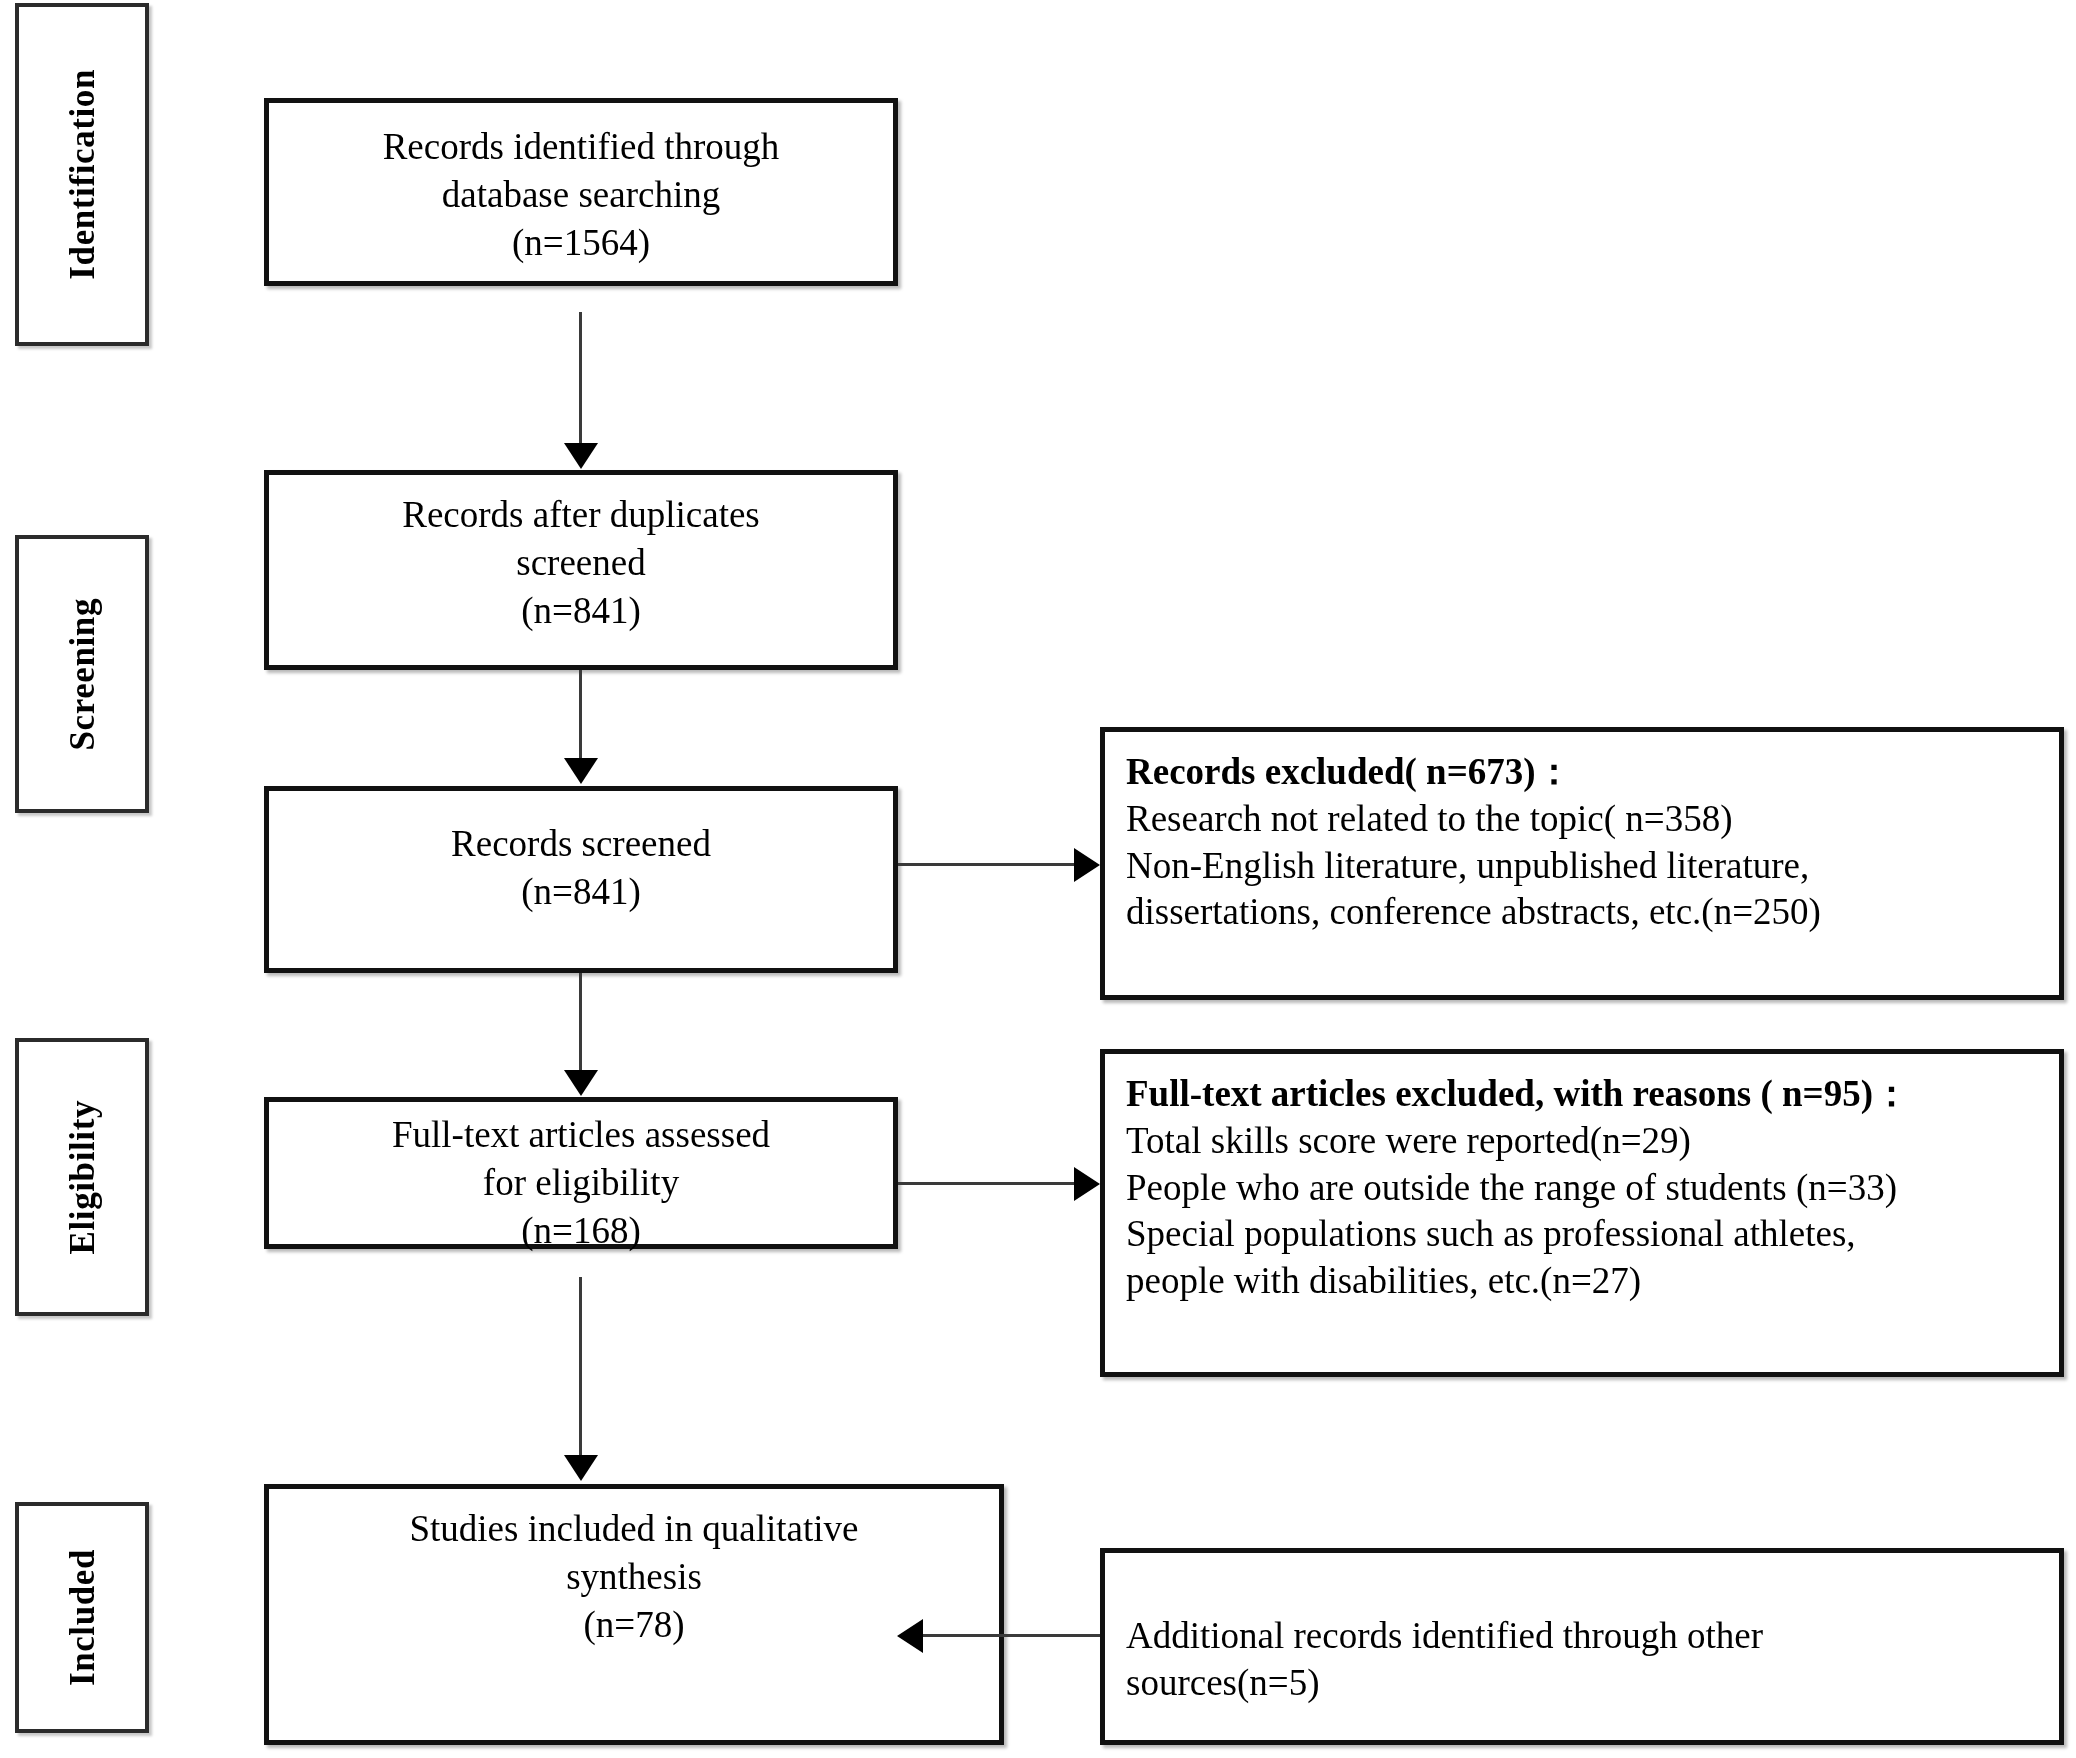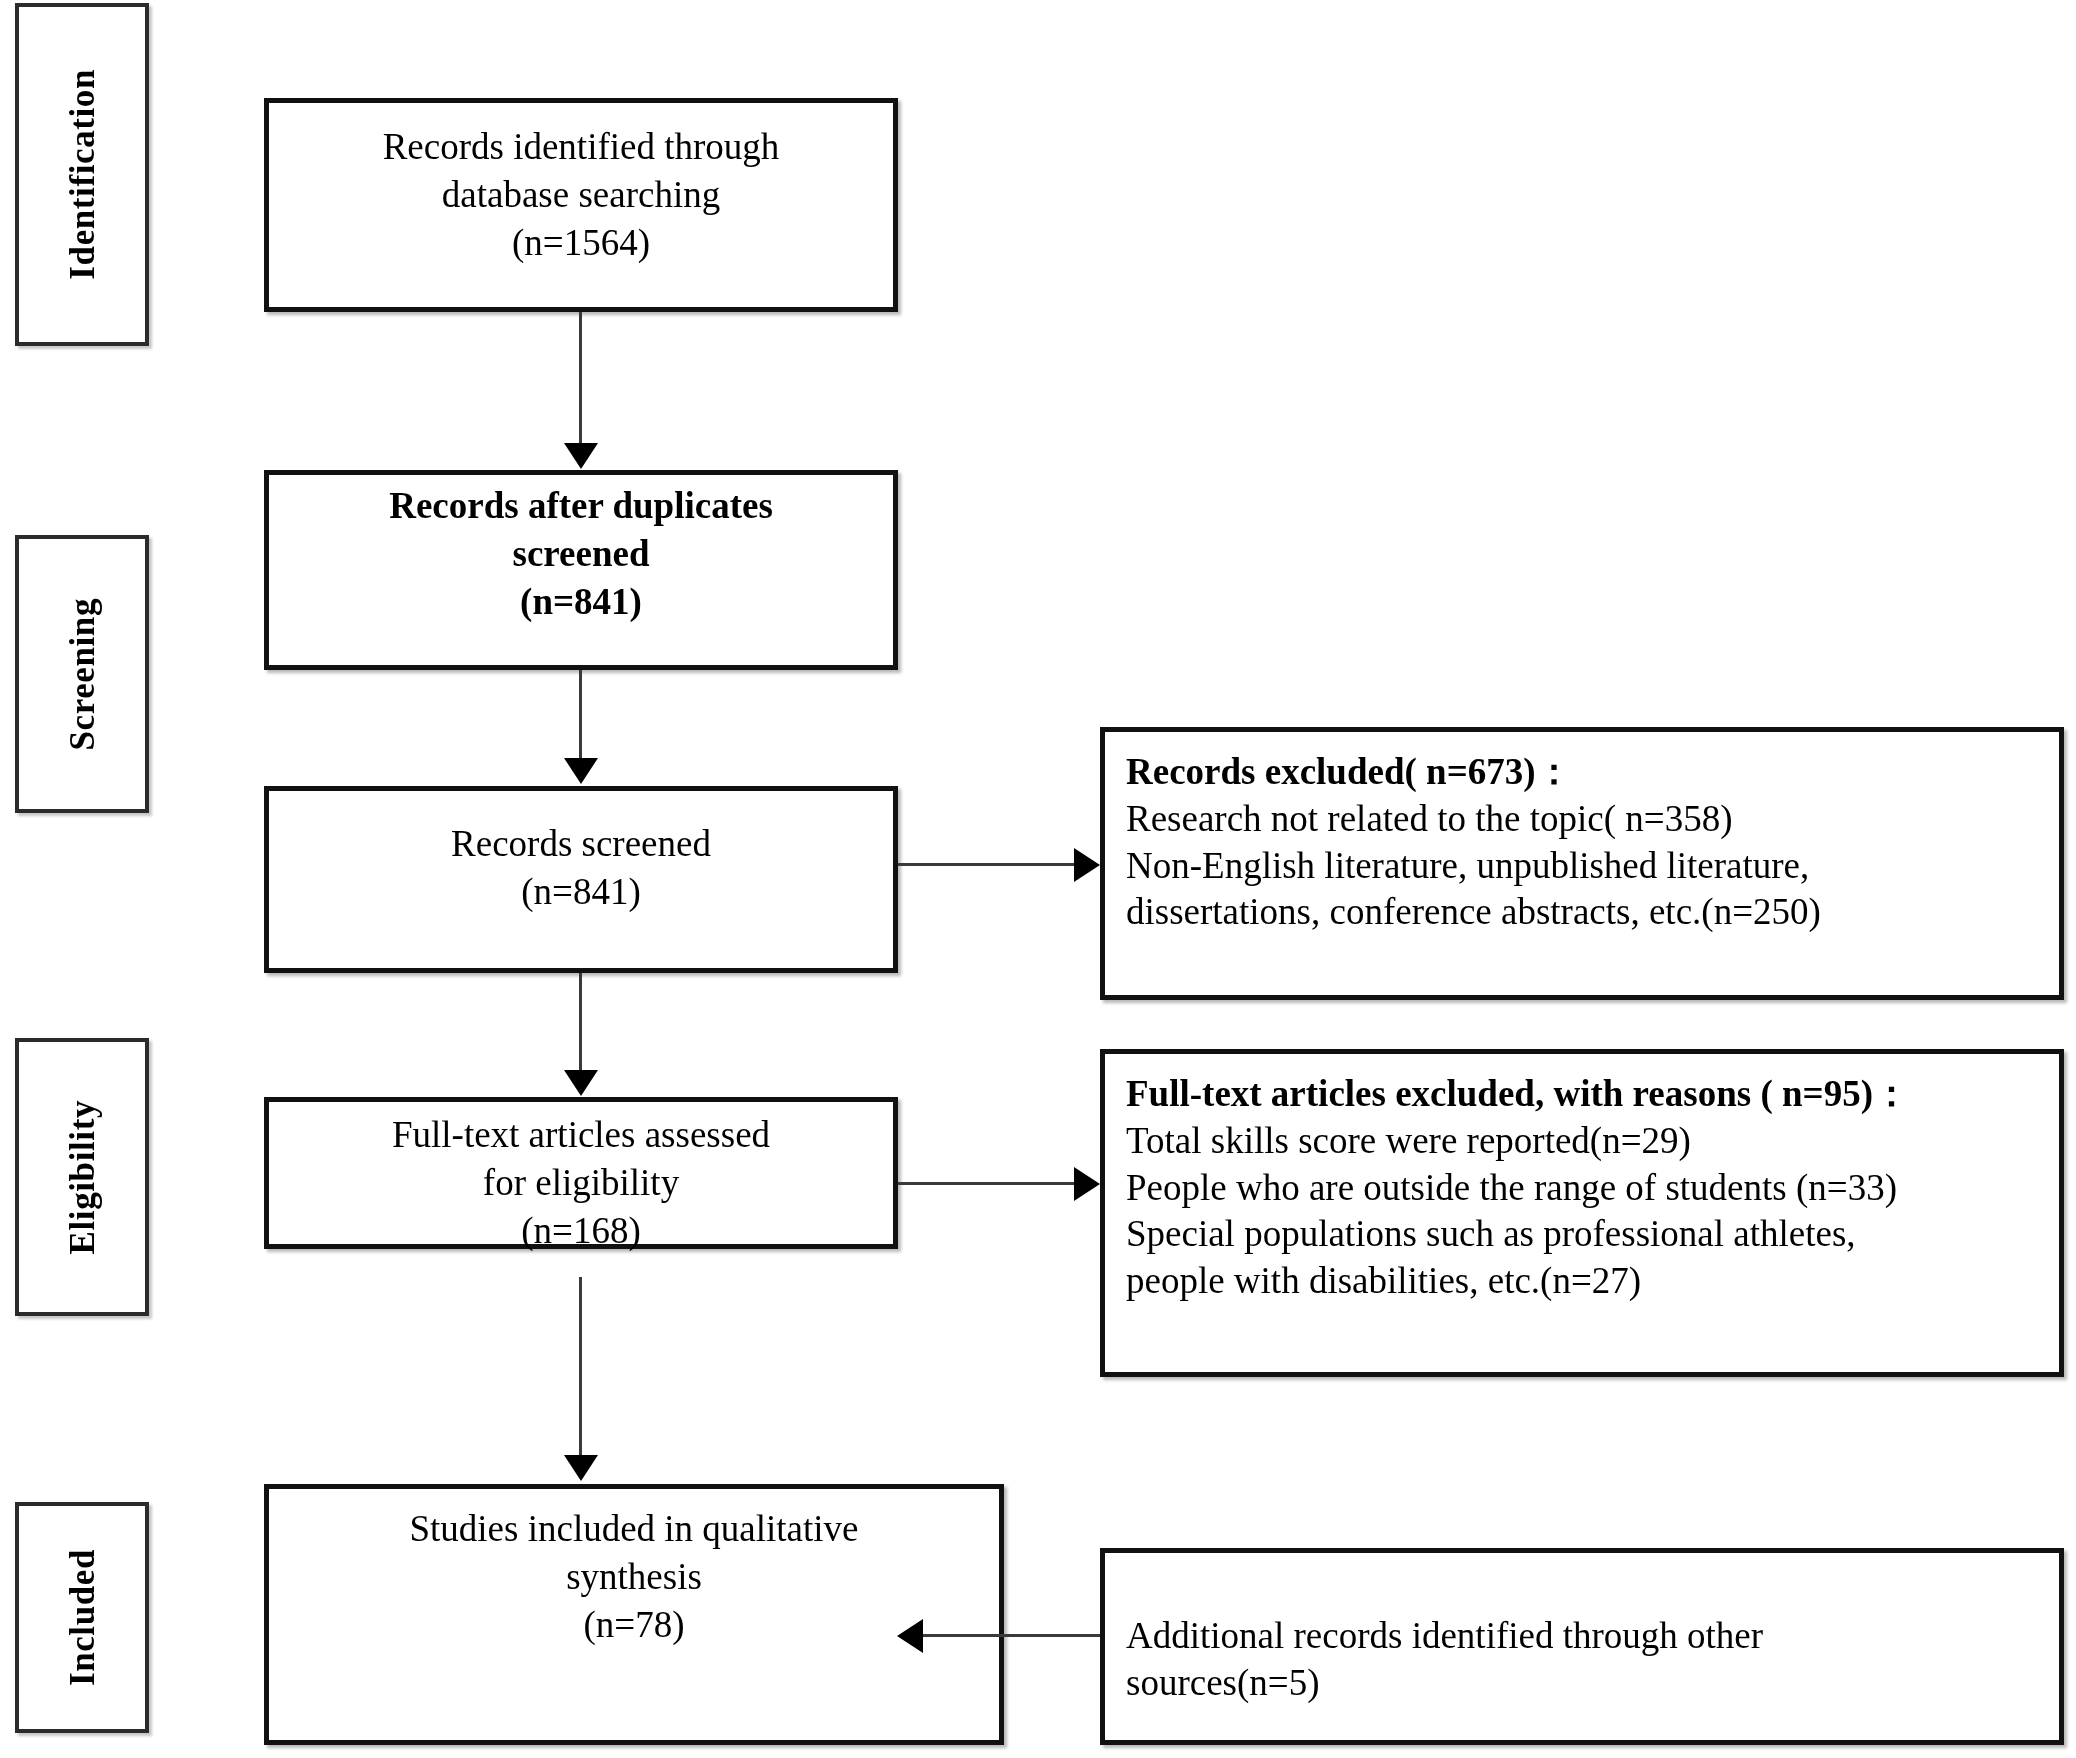--- a/index.html
+++ b/index.html
@@ -117,30 +117,30 @@
   </div>
 
   <div class="stage" style="left:15px; top:1038px; width:134px; height:278px;">
     <span class="rot">Eligibility</span>
   </div>
 
   <div class="stage" style="left:15px; top:1502px; width:134px; height:231px;">
     <span class="rot">Included</span>
   </div>
 
-  <div class="box mainbox" style="left:264px; top:98px; width:634px; height:214px;">
+  <div class="box mainbox" style="left:264px; top:98px; width:634px; height:188px;">
     <div class="lines" style="padding-top:20px;">
       <div>Records identified through</div>
       <div>database searching</div>
       <div>(n=1564)</div>
     </div>
   </div>
 
   <div class="box mainbox" style="left:264px; top:470px; width:634px; height:200px;">
-    <div class="lines" style="padding-top:7px;font-weight:bold;">
+    <div class="lines" style="padding-top:16px;">
       <div>Records after duplicates</div>
       <div>screened</div>
       <div>(n=841)</div>
     </div>
   </div>
 
   <div class="box mainbox" style="left:264px; top:786px; width:634px; height:187px;">
     <div class="lines" style="padding-top:28.5px;">
       <div>Records screened</div>
       <div>(n=841)</div>

